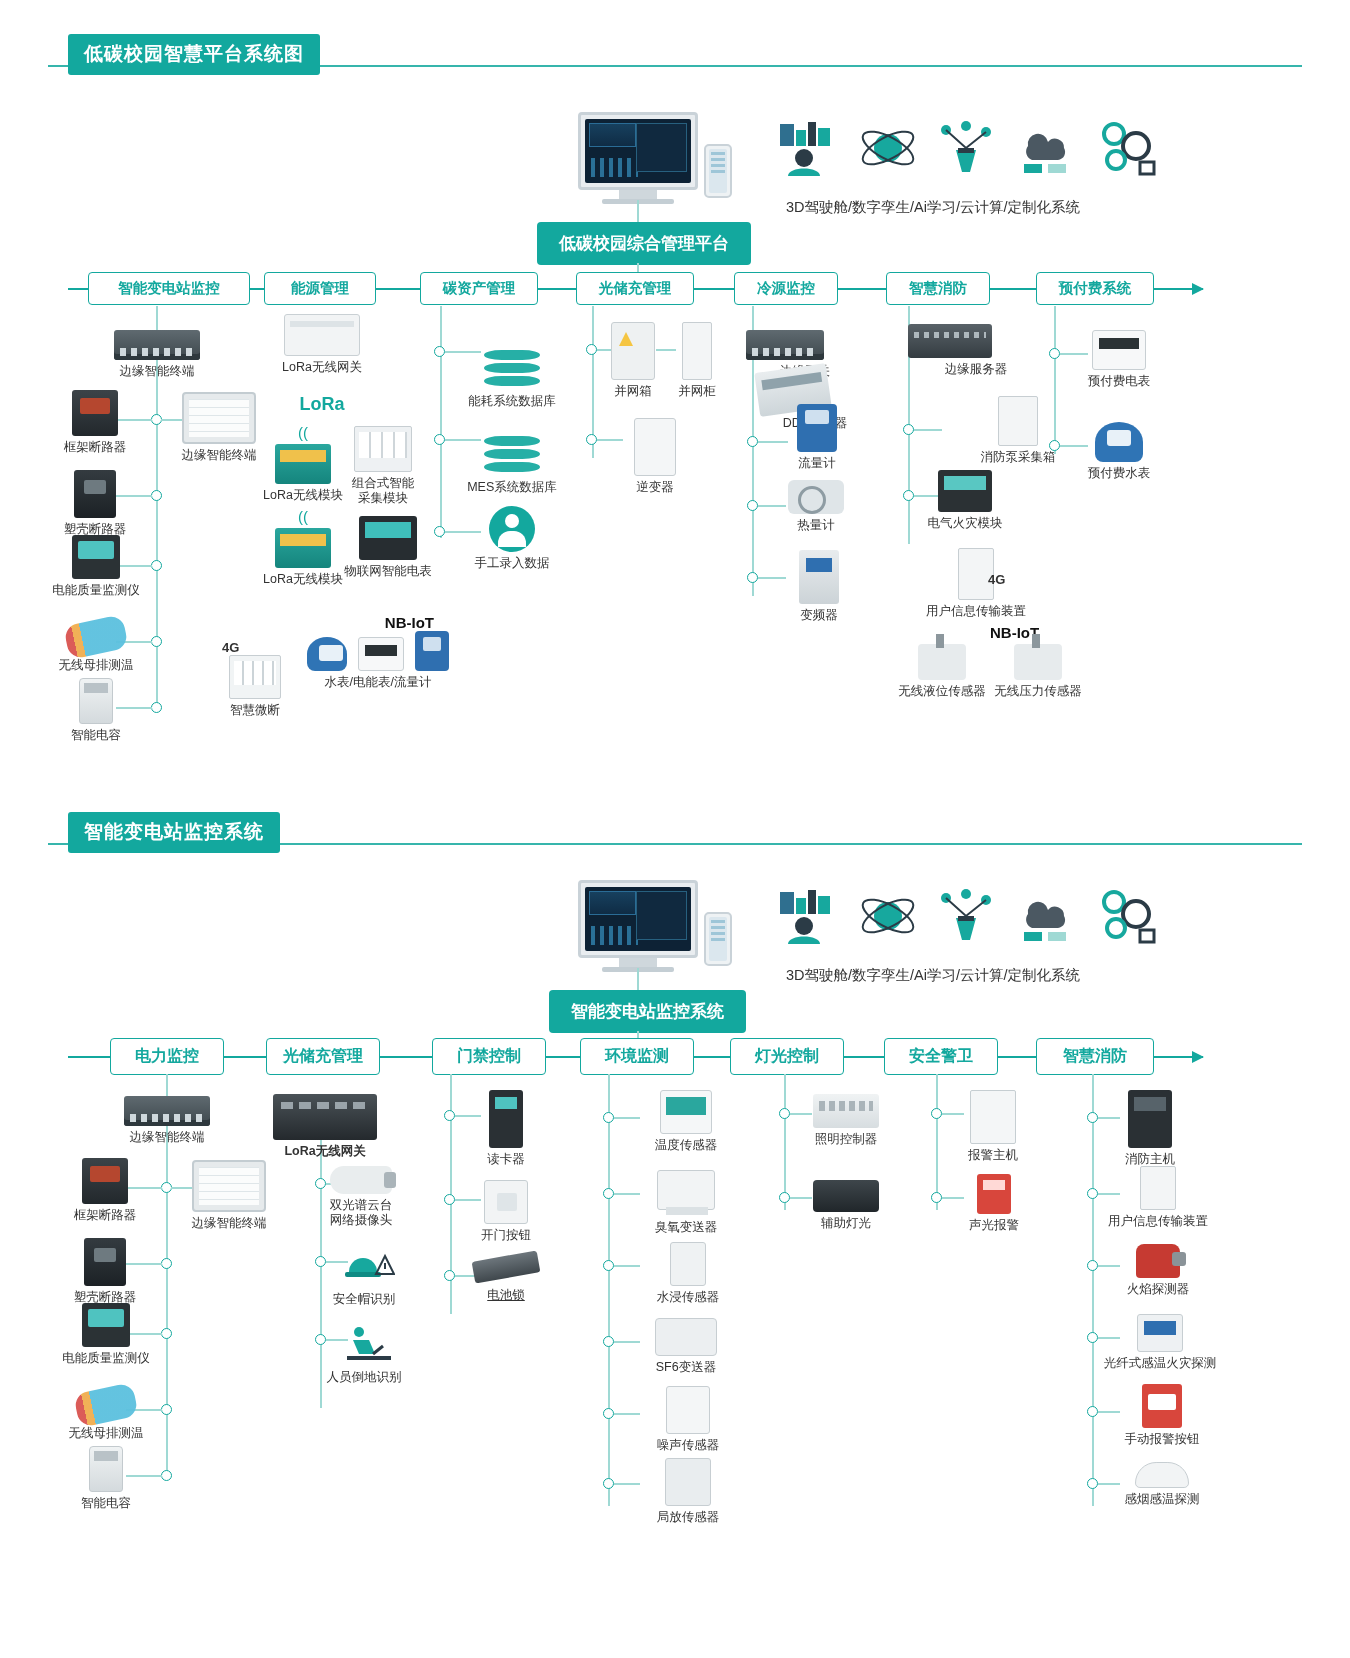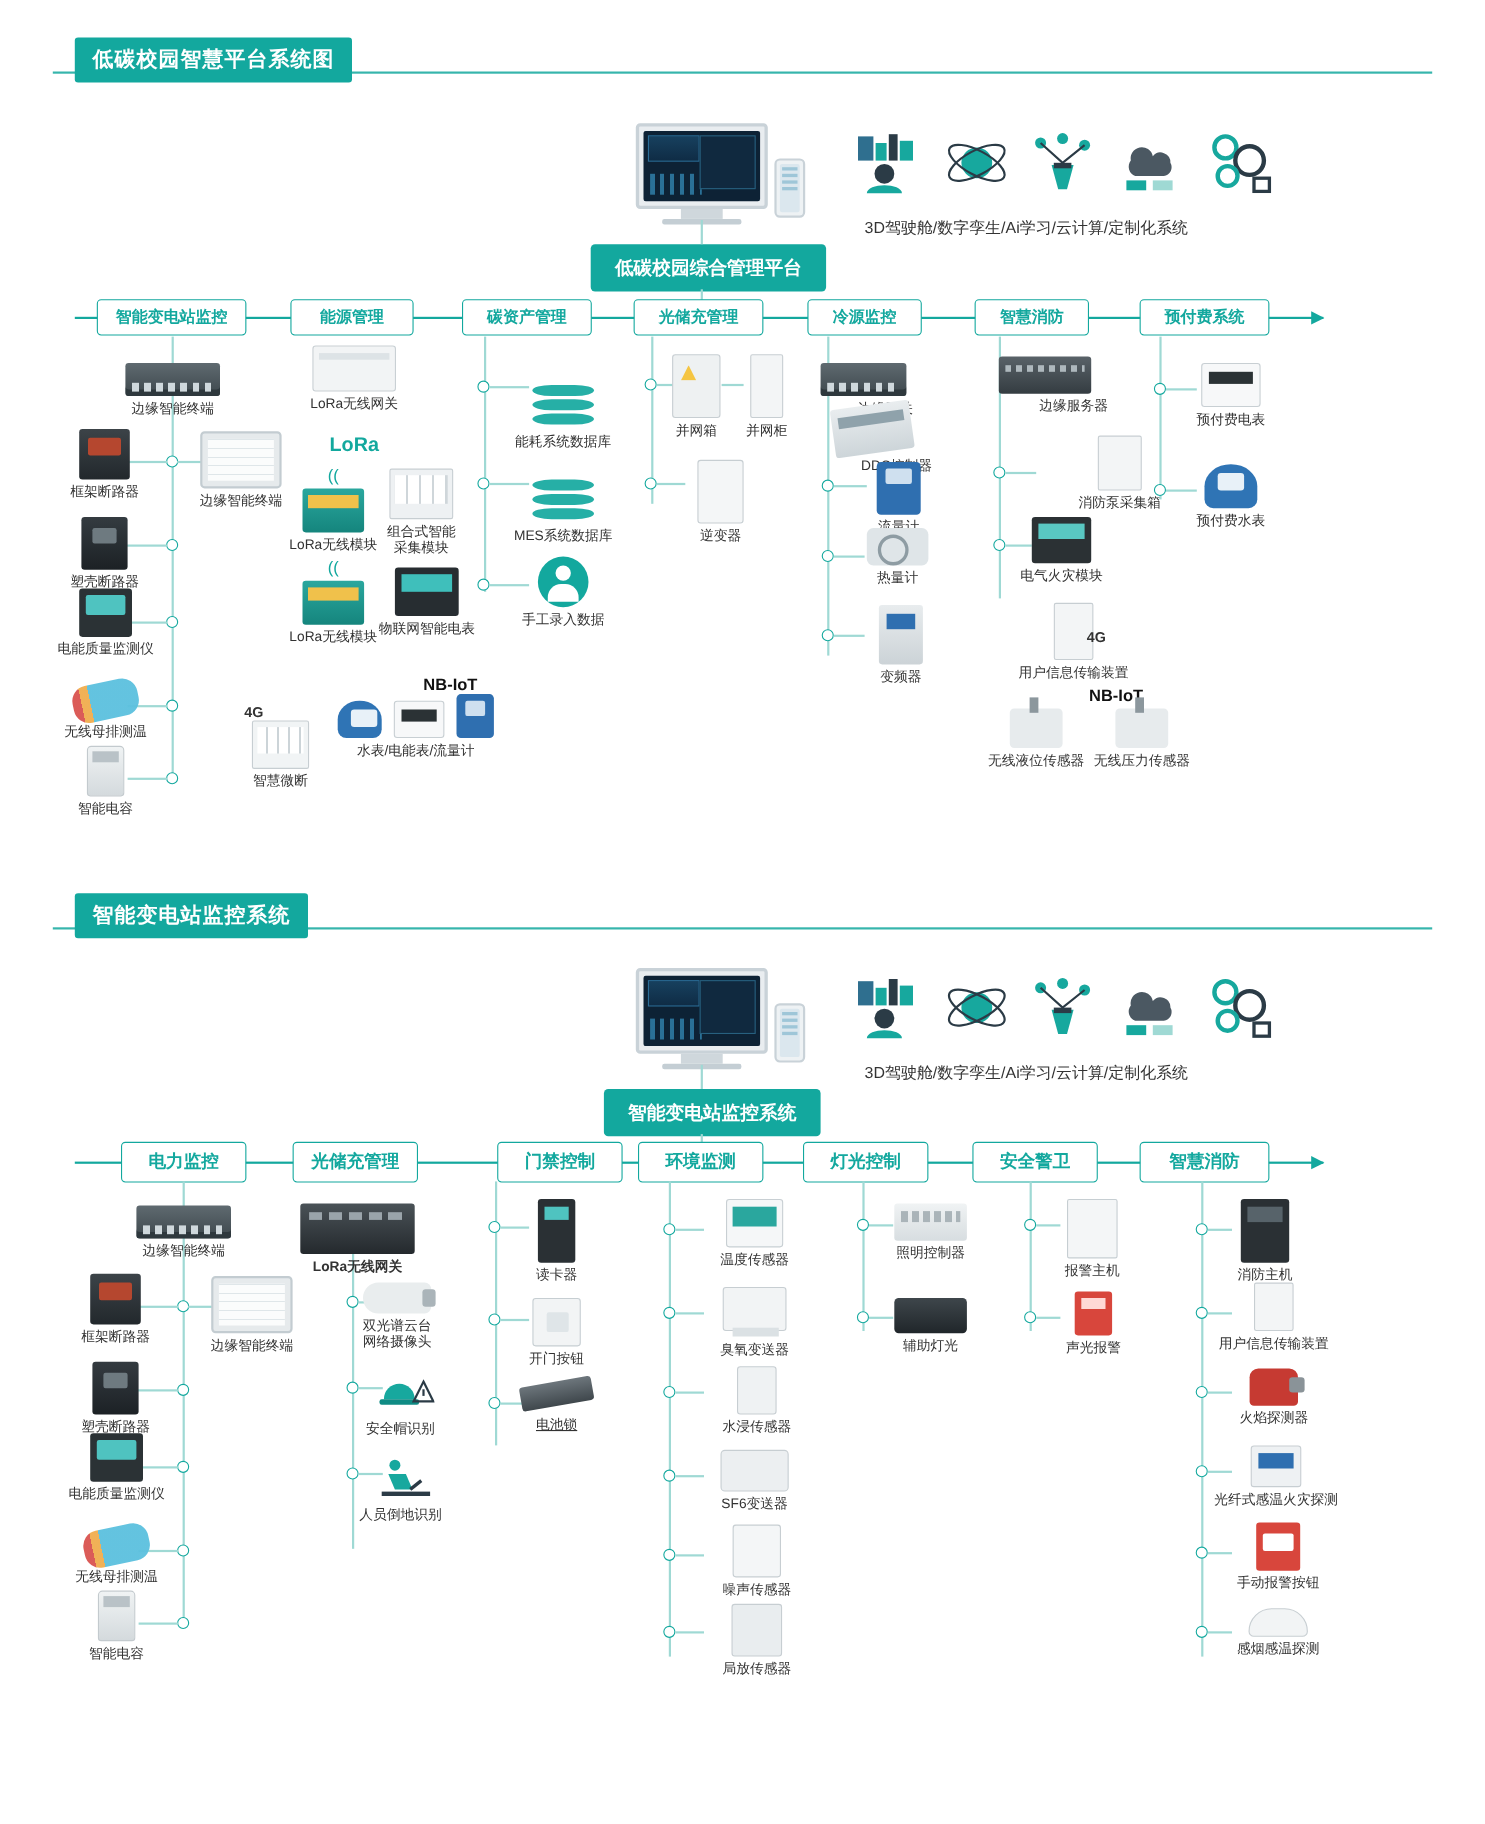--- a/index.html
+++ b/index.html
@@ -258,21 +258,21 @@
   </span>
 </div>
 <div class="tech-caption" style="left:786px; top:198px;">3D驾驶舱/数字孪生/Ai学习/云计算/定制化系统</div>
 
 <div class="plat-title" style="left:537px; top:222px;">低碳校园综合管理平台</div>
 <div class="vline" style="left:637px; top:200px; height:22px;"></div>
 <div class="vline" style="left:637px; top:263px; height:25px;"></div>
 
 <div class="backbone" style="left:68px; top:288px; width:1135px;"></div>
 
-<div class="cat" style="left:88px; top:272px; width:136px;">智能变电站监控</div>
+<div class="cat" style="left:88px; top:272px; width:162px;">智能变电站监控</div>
 <div class="cat" style="left:264px; top:272px; width:112px;">能源管理</div>
 <div class="cat" style="left:420px; top:272px; width:118px;">碳资产管理</div>
 <div class="cat" style="left:576px; top:272px; width:118px;">光储充管理</div>
 <div class="cat" style="left:734px; top:272px; width:104px;">冷源监控</div>
 <div class="cat" style="left:886px; top:272px; width:104px;">智慧消防</div>
 <div class="cat" style="left:1036px; top:272px; width:118px;">预付费系统</div>
 
 <div class="vline" style="left:156px; top:306px; height:402px;"></div>
 <div class="item" style="left:92px; top:330px; width:130px;">
   <div class="dev d-gateway"></div>
@@ -406,21 +406,21 @@
 <div class="item" style="left:720px; top:330px; width:130px;">
   <div class="dev d-gateway" style="width:78px;"></div>
   <div class="cap" style="margin-left:40px;">边缘网关</div>
 </div>
 <div class="item" style="left:728px; top:368px; width:130px;">
   <div class="dev d-ddc"></div>
   <div class="cap" style="margin-left:44px;">DDC控制器</div>
 </div>
 <div class="node" style="left:747px; top:436px;"></div>
 <div class="hline" style="left:758px; top:441px; width:30px;"></div>
-<div class="item" style="left:780px; top:420px; width:74px;">
+<div class="item" style="left:780px; top:404px; width:74px;">
   <div class="dev d-flow"></div>
   <div class="cap">流量计</div>
 </div>
 <div class="node" style="left:747px; top:500px;"></div>
 <div class="hline" style="left:758px; top:505px; width:28px;"></div>
 <div class="item" style="left:778px; top:480px; width:76px;">
   <div class="dev d-heat"></div>
   <div class="cap">热量计</div>
 </div>
 <div class="node" style="left:747px; top:572px;"></div>
@@ -546,21 +546,21 @@
 <div class="tech-caption" style="left:786px; top:966px;">3D驾驶舱/数字孪生/Ai学习/云计算/定制化系统</div>
 
 <div class="plat-title" style="left:549px; top:990px;">智能变电站监控系统</div>
 <div class="vline" style="left:637px; top:968px; height:22px;"></div>
 <div class="vline" style="left:637px; top:1031px; height:25px;"></div>
 
 <div class="backbone" style="left:68px; top:1056px; width:1135px;"></div>
 
 <div class="cat big" style="left:110px; top:1038px; width:114px;">电力监控</div>
 <div class="cat big" style="left:266px; top:1038px; width:114px;">光储充管理</div>
-<div class="cat big" style="left:452px; top:1038px; width:114px;">门禁控制</div>
+<div class="cat big" style="left:432px; top:1038px; width:114px;">门禁控制</div>
 <div class="cat big" style="left:580px; top:1038px; width:114px;">环境监测</div>
 <div class="cat big" style="left:730px; top:1038px; width:114px;">灯光控制</div>
 <div class="cat big" style="left:884px; top:1038px; width:114px;">安全警卫</div>
 <div class="cat big" style="left:1036px; top:1038px; width:118px;">智慧消防</div>
 
 <div class="vline" style="left:166px; top:1074px; height:402px;"></div>
 <div class="item" style="left:102px; top:1096px; width:130px;">
   <div class="dev d-gateway"></div>
   <div class="cap">边缘智能终端</div>
 </div>

